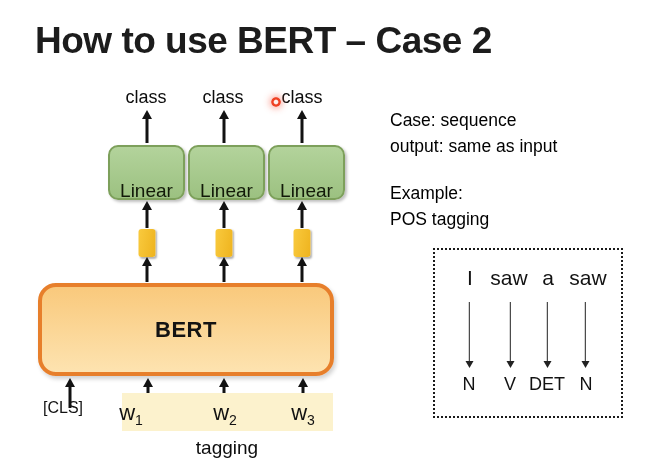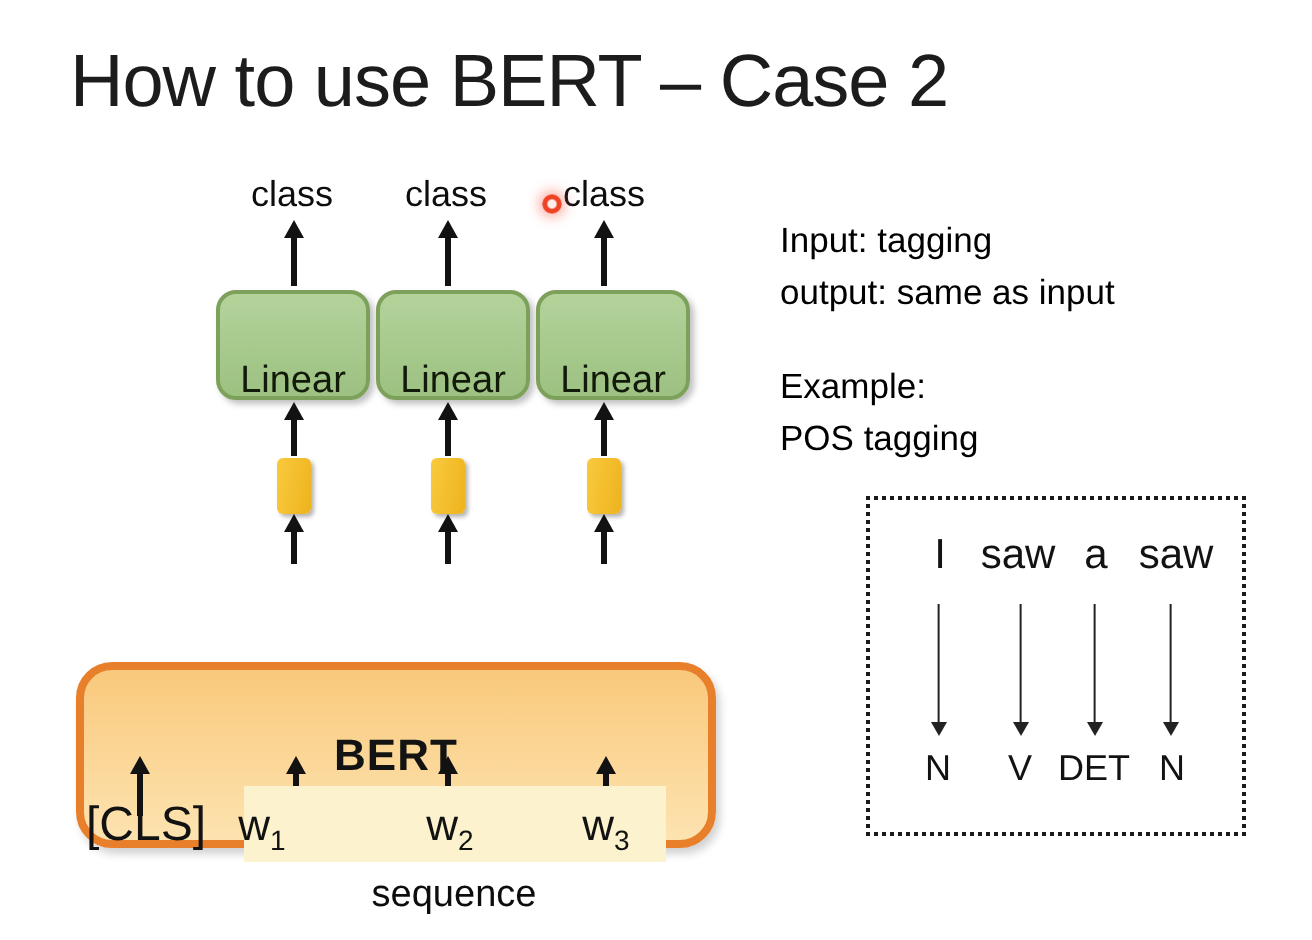--- a/index.html
+++ b/index.html
@@ -13,21 +13,21 @@
     overflow: hidden;
   }
 
   
   .title {
     position: absolute;
     left: 35px;
     top: 20px;
     margin: 0;
     font-size: 37px;
-    font-weight: 400;
+    font-weight: 700;
     letter-spacing: -0.5px;
     color: #1c1c1c;
     white-space: nowrap;
   }
 
   
   .class-label {
     position: absolute;
     top: 87px;
     transform: translateX(-50%);
@@ -106,31 +106,30 @@
     border-radius: 3px;
     background: linear-gradient(100deg, #f9ca3e, #eeb31e);
     box-shadow: 1.5px 1.5px 2px rgba(0,0,0,0.3);
   }
 
   
   .bert-box {
     position: absolute;
     left: 38px;
     top: 283px;
-    width: 320px;
+    width: 296px;
     height: 93px;
     box-sizing: border-box;
     border: 4px solid #e77f2b;
     border-radius: 18px;
     background: linear-gradient(#f9c97c, #fde3b0);
     box-shadow: 2px 3px 4px rgba(0,0,0,0.18);
     display: flex;
     align-items: center;
     justify-content: center;
-    margin-top: 48px;
   }
   .bert-box span {
     font-size: 22px;
     font-weight: 600;
     letter-spacing: 0.5px;
     color: #131313;
   }
 
   
   .sentence-band {
@@ -139,21 +138,21 @@
     top: 393px;
     width: 211px;
     height: 38px;
     background: #fcf2cd;
   }
 
   .cls-label {
     position: absolute;
     left: 43px;
     top: 399px;
-    font-size: 24px;
+    font-size: 16px;
     color: #121212;
   }
 
   .token {
     position: absolute;
     top: 400px;
     transform: translateX(-50%);
     font-size: 22px;
     color: #121212;
   }
@@ -281,23 +280,23 @@
   <div class="arrow-up" style="left:303px;top:378px;height:30px"></div>
 
   <div class="sentence-band"></div>
 
   <div class="cls-label">[CLS]</div>
 
   <div class="token" style="left:131px"><span>w</span><sub>1</sub></div>
   <div class="token" style="left:225px"><span>w</span><sub>2</sub></div>
   <div class="token" style="left:303px"><span>w</span><sub>3</sub></div>
 
-  <div class="sentence-label">sequence</div>
-
-  <div class="note-line" style="top:110px">Input: tagging</div>
+  <div class="sentence-label">tagging</div>
+
+  <div class="note-line" style="top:110px">Case: sequence</div>
   <div class="note-line" style="top:136px">output: same as input</div>
   <div class="note-line" style="top:183px">Example:</div>
   <div class="note-line" style="top:209px">POS tagging</div>
 
   <div class="example-box">
     <div class="example-word" style="left:35px">I</div>
     <div class="example-word" style="left:74px">saw</div>
     <div class="example-word" style="left:113px">a</div>
     <div class="example-word" style="left:153px">saw</div>
 

